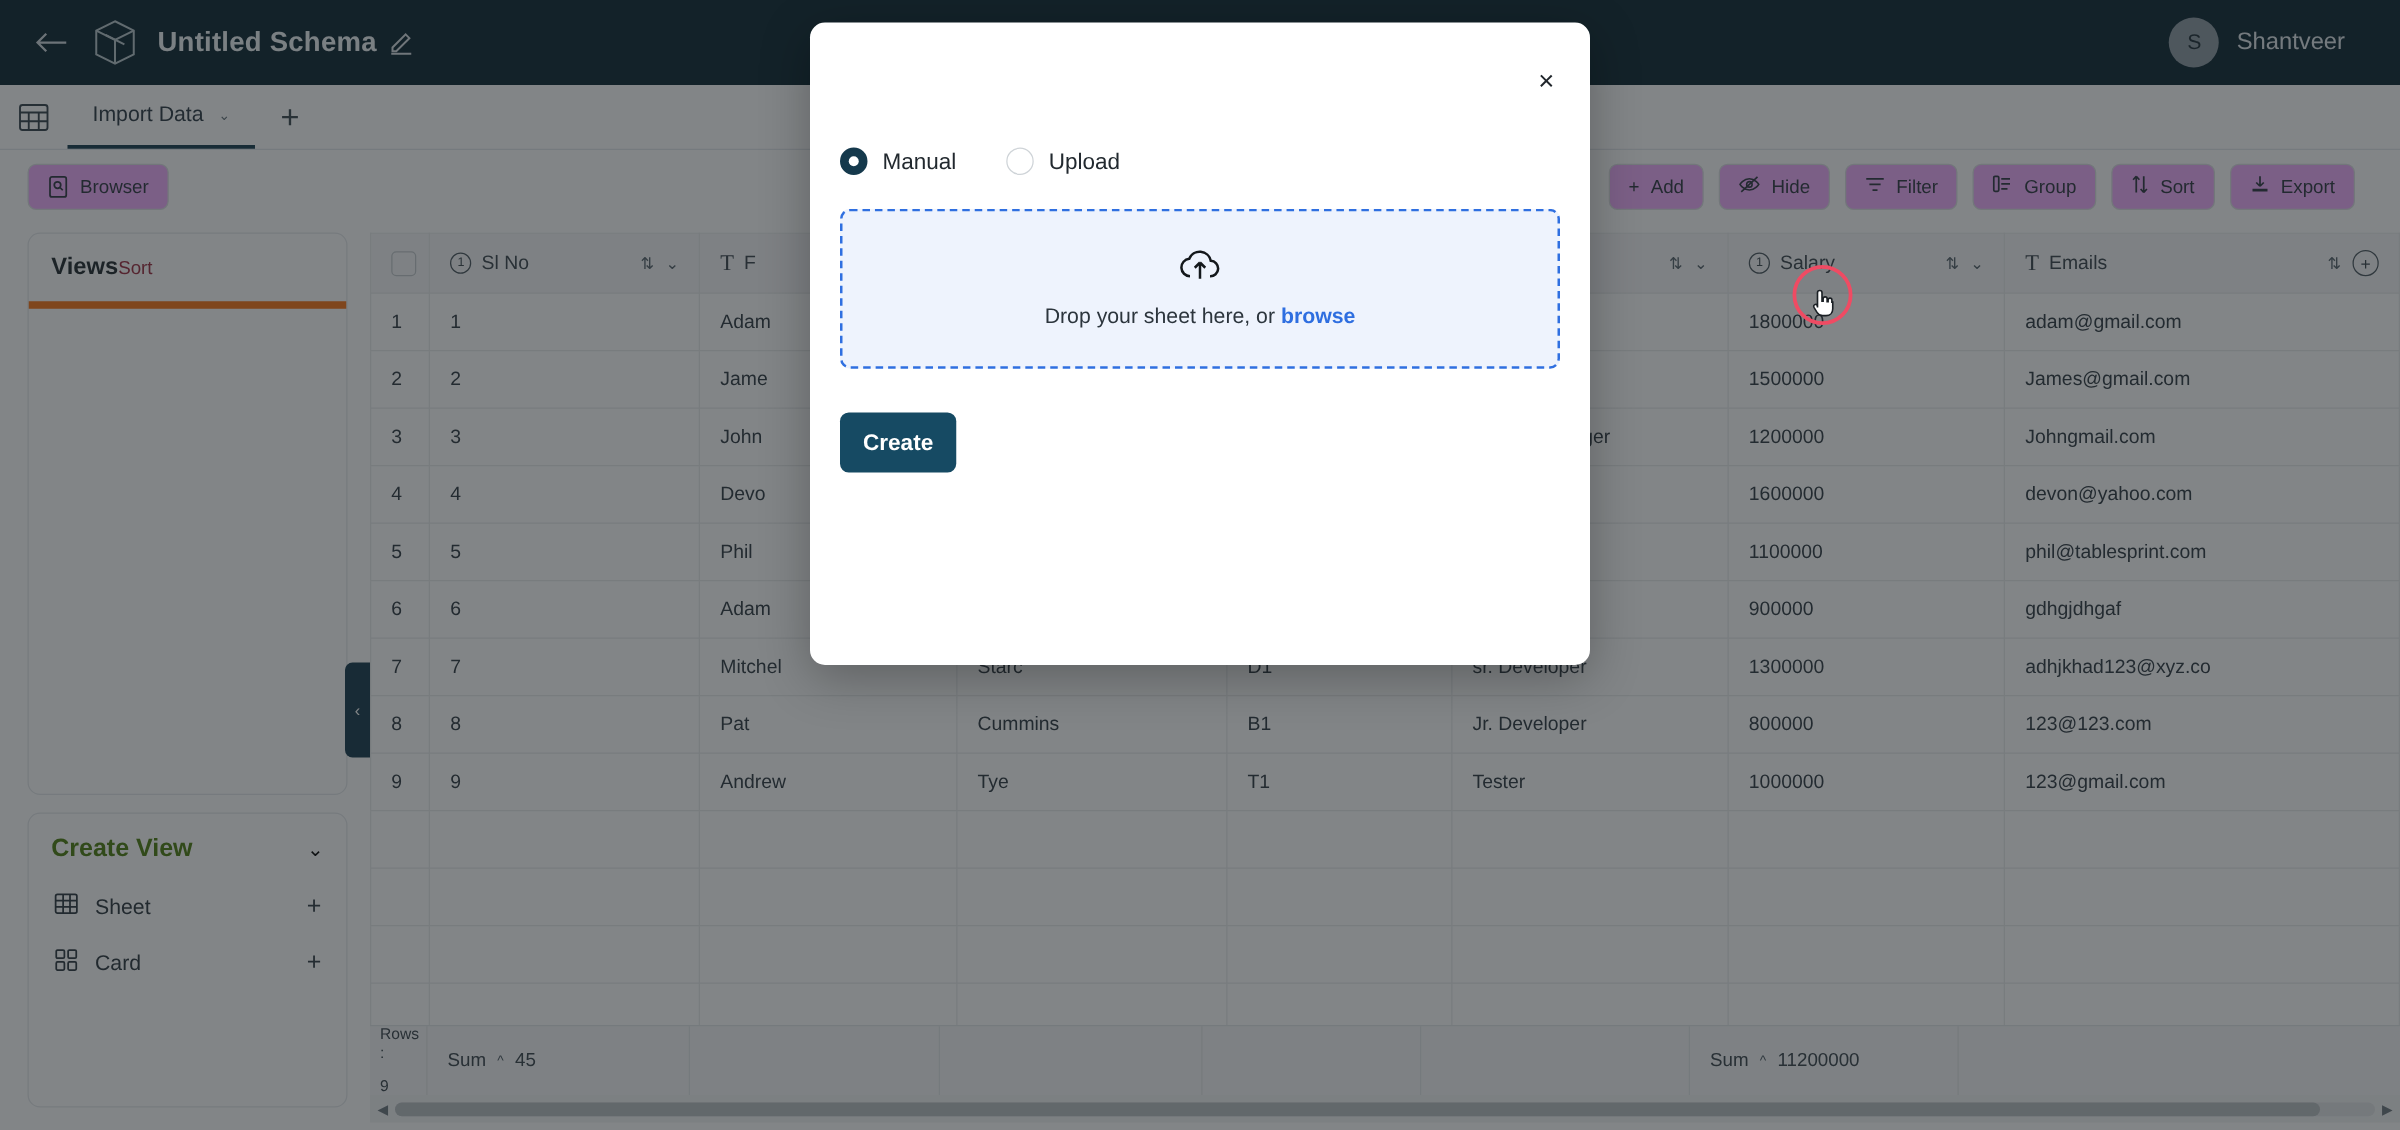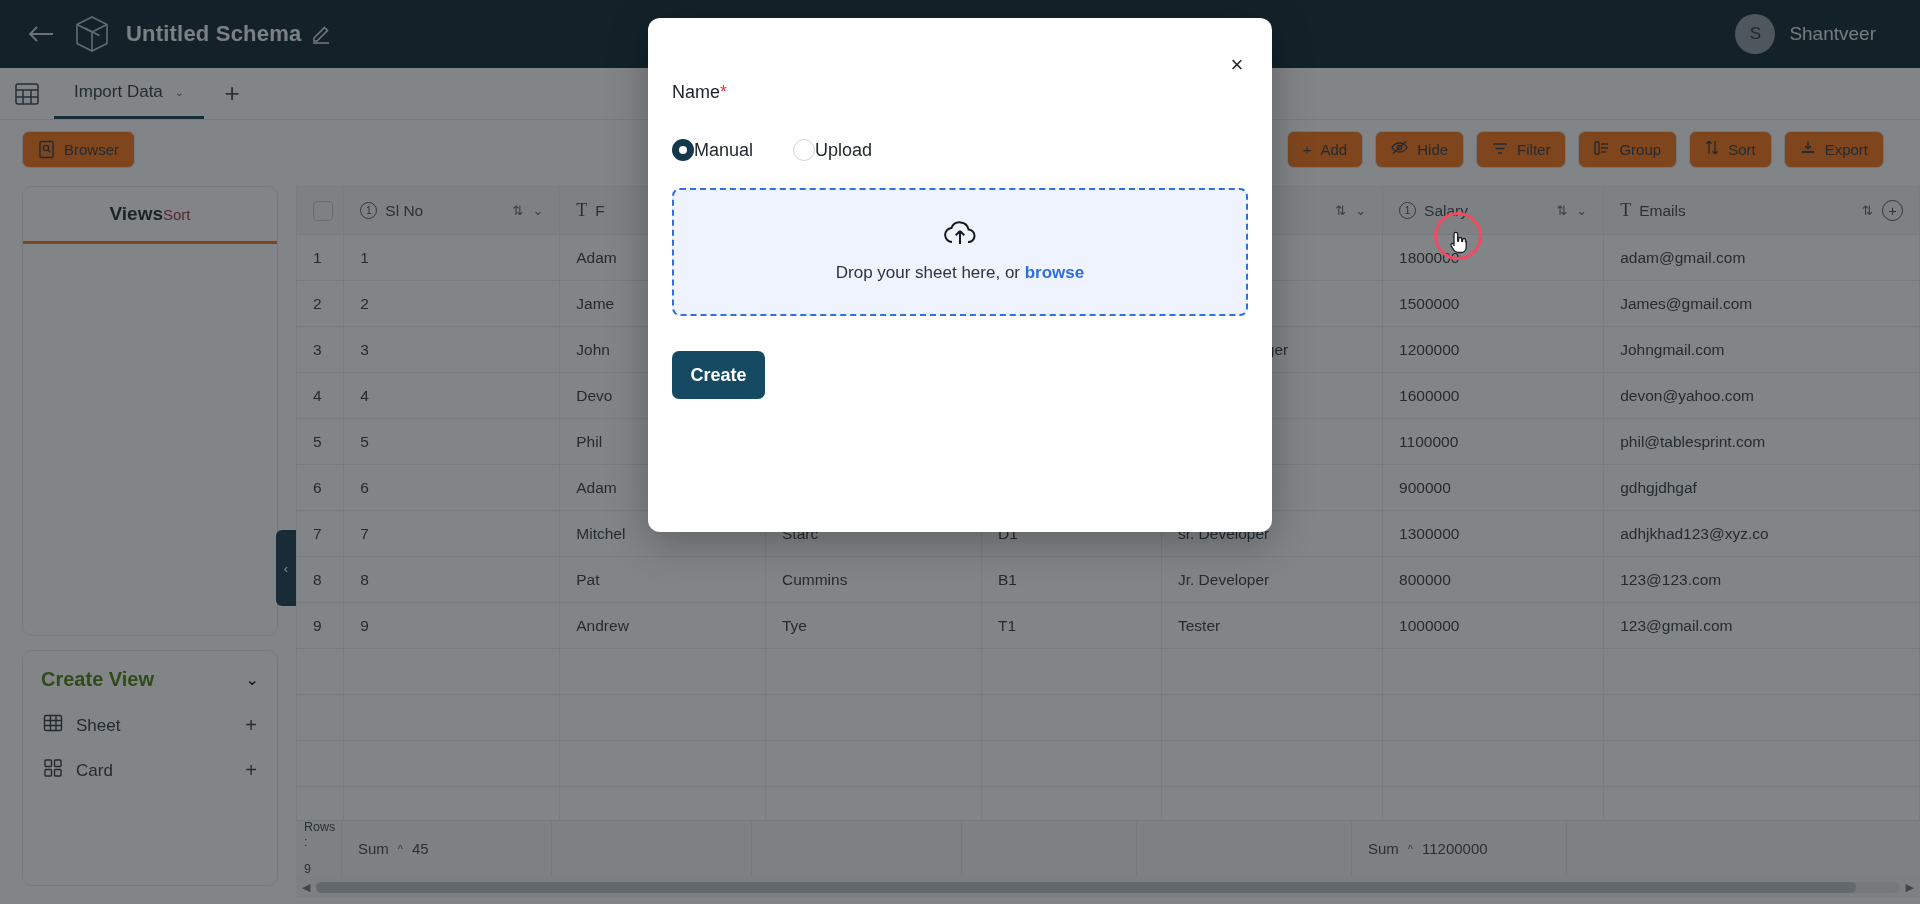--- a/index.html
+++ b/index.html
@@ -46,35 +46,35 @@
     font-size: 26px; color: #3b474f; font-weight: 300; }
 
   
   .toolbar {
     position: absolute; left: 0; top: 120px; width: 1920px; height: 58px;
     background: #ffffff; display: flex; align-items: center; padding: 0 22px;
   }
   .btn-outline {
     display: inline-flex; align-items: center; gap: 9px;
     height: 37px; padding: 0 15px; border: 1px solid #dcdfe3; border-radius: 7px;
-    background: #f97316; font-size: 15px; color: #2d3740; white-space: nowrap;
+    background: #f0abfc; font-size: 15px; color: #2d3740; white-space: nowrap;
   }
   .toolbar-right { margin-left: auto; display: flex; align-items: center; gap: 12px; padding-right: 14px; }
 
   
   .leftpanel {
     position: absolute; left: 22px; top: 186px; width: 256px; height: 706px;
   }
   .card {
     border: 1px solid #e4e7ea; border-radius: 10px; background: #fff;
   }
   .views-card { height: 450px; }
   .views-head {
-    display: flex; align-items: center; justify-content: center;
-    padding: 16px 18px; border-bottom: 3px solid #f97316;
+    display: flex; align-items: center; justify-content: flex-start;
+    padding: 16px 18px; border-bottom: 6px solid #f97316;
   }
   .views-title { font-size: 19px; font-weight: 600; color: #1d262c; }
   .views-sort { font-size: 15px; color: #9c2b3f; }
   .view-item {
     display: flex; align-items: center; gap: 12px; margin: 12px 10px;
     padding: 9px 12px; border-radius: 7px; background: #eceff1; font-size: 16px; color: #27323a;
   }
   .createview-card { margin-top: 14px; height: 236px; }
   .cv-head { display: flex; align-items: center; justify-content: space-between; padding: 17px 18px 12px; }
   .cv-title { font-size: 20px; font-weight: 600; color: #4d7c0f; }
@@ -165,21 +165,21 @@
     margin-top: 14px; width: 576px; height: 46px; border: 1px solid #d9dde1; border-radius: 7px;
     display: flex; align-items: center; padding: 0 16px; font-size: 17px; color: #39434b;
   }
   .radio-row { margin-top: 36px; display: flex; align-items: center; gap: 0; }
   .radio {
     width: 22px; height: 22px; border-radius: 50%; border: 2px solid #15394c;
     display: flex; align-items: center; justify-content: center; background: #15394c;
   }
   .radio .dot { width: 8px; height: 8px; border-radius: 50%; background: #fff; }
   .radio.off { background: #fff; border: 1.6px solid #cfd4d8; }
-  .radio-label { font-size: 18px; color: #22292f; margin-right: 40px; }
+  .radio-label { font-size: 18px; color: #22292f; margin-left: 12px; margin-right: 40px; }
   .radio-label.last { margin-right: 0; }
   .cursor-ring {
     position: absolute; left: 786px; top: 194px; width: 48px; height: 48px;
     border-radius: 50%; border: 3px solid #ef4b63;
   }
   .cursor-hand {
     position: absolute; left: 800px; top: 212px; font-size: 22px; color: #262b30;
   }
   .dropzone {
     margin-top: 27px; width: 576px; height: 128px;
@@ -575,23 +575,20 @@
       <span class="hs-thumb"></span>
     </span>
     <span class="hs-arrow">▶</span>
   </div>
 
   <div class="overlay"></div>
 
   <div class="modal">
     <div class="modal-close">×</div>
     <div class="modal-body">
-      <div>
-        <span class="field-label">Name</span><span class="req-star">*</span>
-      </div>
 
       <div class="radio-row">
         <span class="radio">
             <span class="dot"></span>
           </span>
         <span class="radio-label">Manual</span>
         <span class="radio off"></span>
         <span class="radio-label last">Upload</span>
       </div>
 

